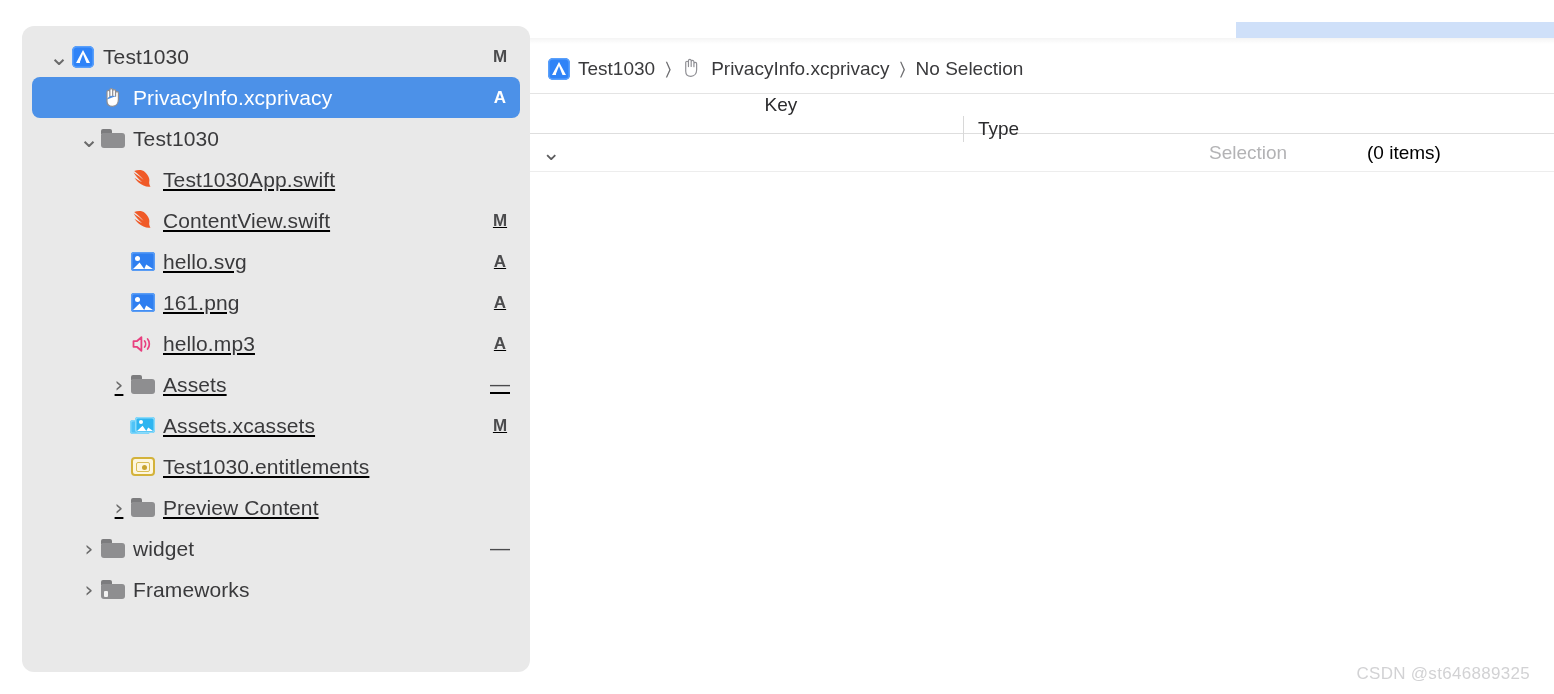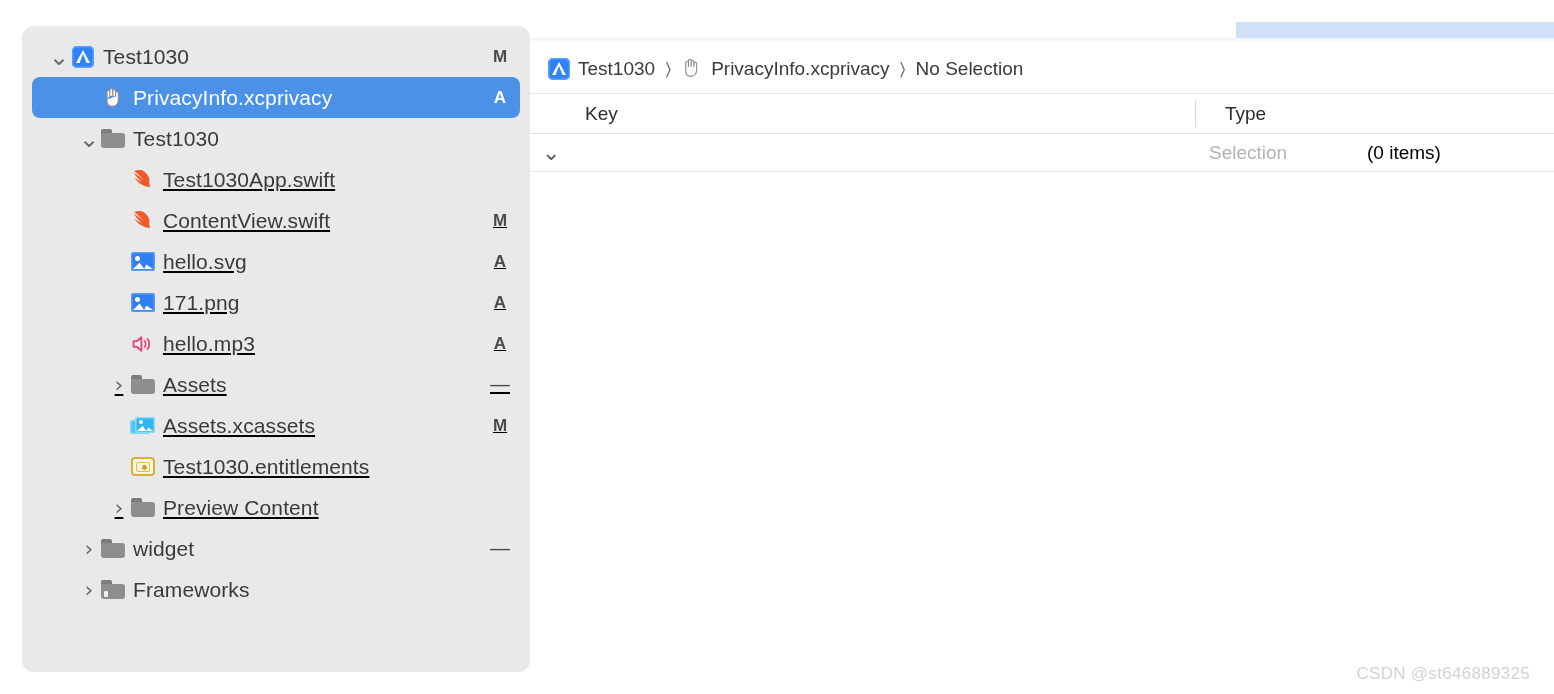--- a/index.html
+++ b/index.html
@@ -312,29 +312,30 @@
     width: 100%;
   }
   #plist-header {
     height: 40px;
     display: flex;
     align-items: center;
     border-bottom: 1px solid #dedede;
     font-size: 19px;
     color: #2c2c2e;
     box-sizing: border-box;
+    flex-direction: column;
   }
   #plist-header .h-key {
     width: 665px;
     padding-left: 55px;
     box-sizing: border-box;
   }
   #plist-header .h-type {
     width: 158px;
-    padding-left: 29px;
+    padding-left: 14px;
     box-sizing: border-box;
     border-left: 1px solid #d8d8d8;
     height: 26px;
     line-height: 26px;
   }
   #plist-header .h-value {
     flex: 1;
     padding-left: 14px;
     box-sizing: border-box;
     border-left: 1px solid #d8d8d8;
@@ -476,21 +477,21 @@
       <div class="nav-row ind-2">
         <span class="twisty blank"></span>
         <span class="icon-slot">
           <span style="display: flex; align-items: center; justify-content: center;">
             <span class="ic-image">
               <span class="sun"></span>
               <span class="mtn"></span>
             </span>
           </span>
         </span>
-        <span class="label">171.png</span>
+        <span class="label">161.png</span>
         <span class="status">A</span>
       </div>
       <div class="nav-row ind-2">
         <span class="twisty blank"></span>
         <span class="icon-slot">
           <span style="display: flex; align-items: center; justify-content: center;">
             <span class="ic-speaker">
               <svg width="24" height="20" viewBox="0 0 24 20">
                 <path d="M2.5 7.2h3.3L10.4 3.2v13.6L5.8 12.8H2.5z" fill="none" stroke="#e8407f" stroke-width="1.8" stroke-linejoin="round"></path>
                 <path d="M13.6 7.0c1.3 1.6 1.3 4.4 0 6.0" fill="none" stroke="#e8407f" stroke-width="1.7" stroke-linecap="round"></path>

